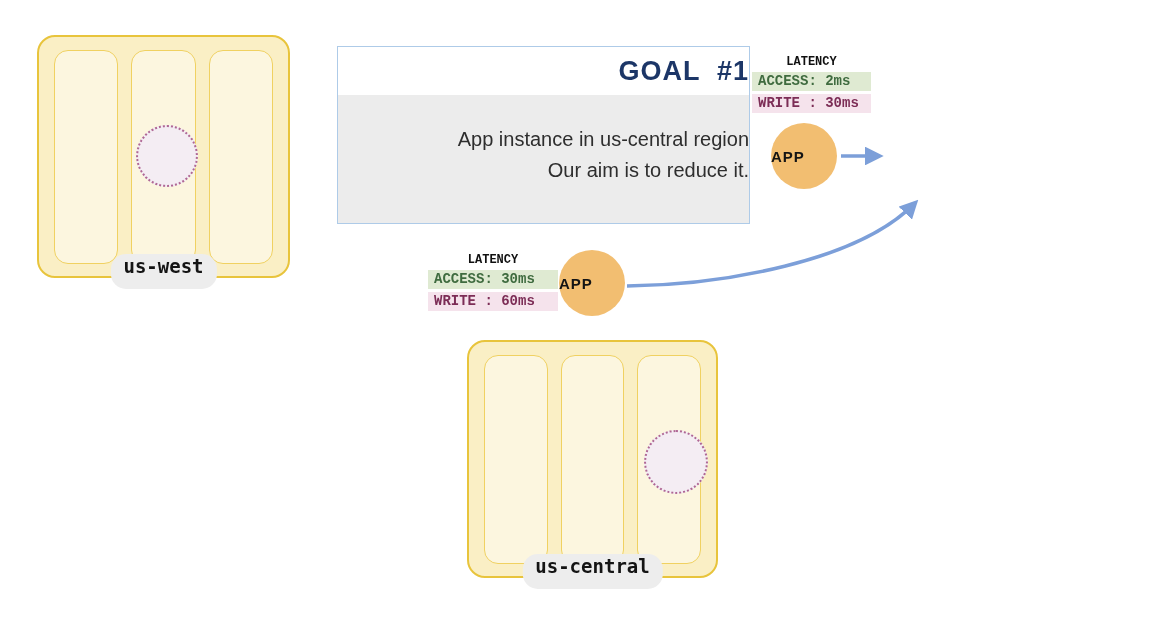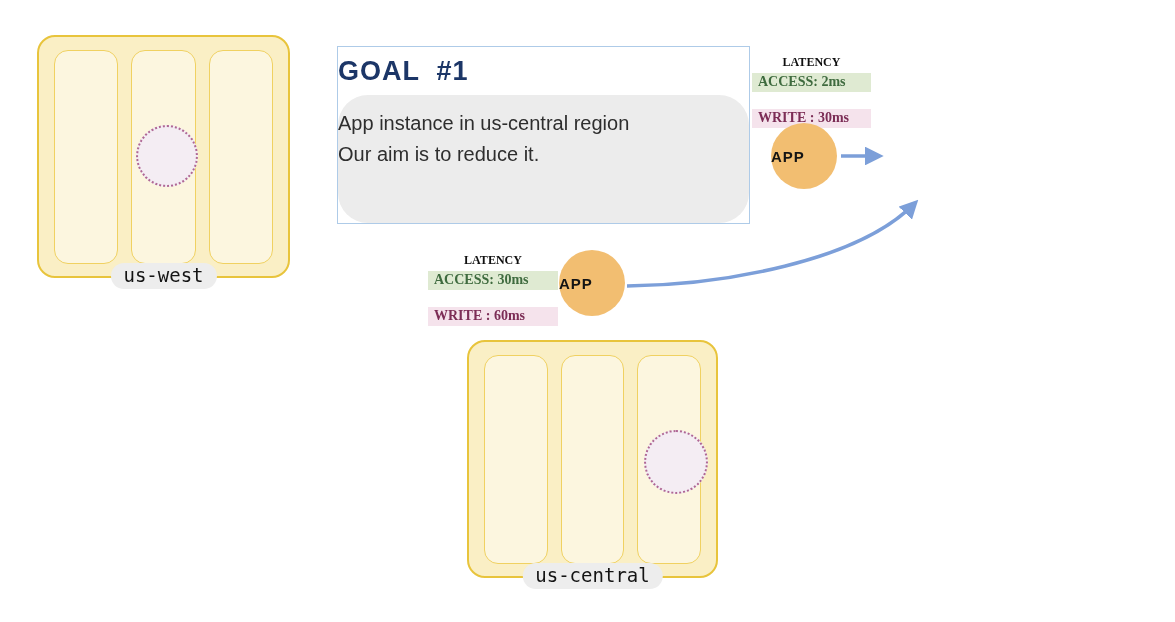--- a/index.html
+++ b/index.html
@@ -36,23 +36,23 @@
     border-radius: 14px;
   }
 
   .region-label {
     position: absolute;
     bottom: -13px;
     left: 50%;
     transform: translateX(-50%);
     background: var(--pill-bg, #EDEDED);
     border-radius: 15px;
-    padding: 1px 13px 3px 13px;
+    padding: 1px 13px 12px 13px;
     font-family: "DejaVu Sans Mono", monospace;
-    font-weight: normal;
+    font-weight: bold;
     font-size: 19px;
     color: #141414;
     white-space: nowrap;
     z-index: 3;
   }
 
   
   .db-circle {
     position: absolute;
     border-radius: 50%;
@@ -71,62 +71,61 @@
     left: 337px; top: 46px;
     width: 413px; height: 178px;
     border: 1.5px solid var(--goal-border, #AECBE8);
     background: #ffffff;
     z-index: 2;
   }
   .goal-header {
     height: 48px;
     display: flex;
     align-items: center;
-    justify-content: flex-start;
+    justify-content: flex-end;
   }
   .goal-title {
     color: var(--goal-title, #1C3667);
     font-size: 27px;
     font-weight: bold;
     letter-spacing: 1px;
     white-space: pre;
   }
   .goal-body {
     background: var(--goal-body-bg, #ECECEC);
     height: 128px;
-    padding-top: 13px;
-    text-align: left;
+    padding-top: 29px;
+    text-align: right;
     font-size: 20px;
     line-height: 31px;
     color: #2E2E2E;
-    border-radius: 30px;
   }
   .goal-em { font-weight: bold; font-style: italic; }
 
   
   .latency-block {
     position: absolute;
     z-index: 3;
-    font-family: Liberation Serif, serif;
+    font-family: Liberation Mono, monospace;
   }
   .latency-1 { left: 752px; top: 55px;  width: 119px; }
   .latency-2 { left: 428px; top: 253px; width: 130px; }
   .latency-title {
     text-align: center;
     font-size: 12px;
     font-weight: bold;
     color: #101010;
     letter-spacing: 0px;
     margin-bottom: 3px;
   }
   .latency-row {
     font-size: 14px;
     font-weight: bold;
     padding: 1px 5px 2px 6px;
-    margin-bottom: 17px;
+    margin-bottom: 3px;
     white-space: pre;
   }
   .row-access { background: var(--access-bg, #DFEAD2); color: var(--access-text, #3F6B3F); }
   .row-write  { background: var(--write-bg, #F5E3EC);  color: var(--write-text, #7C2D56); }
 
   
   .app-circle {
     position: absolute;
     width: 66px; height: 66px;
     border-radius: 50%;

